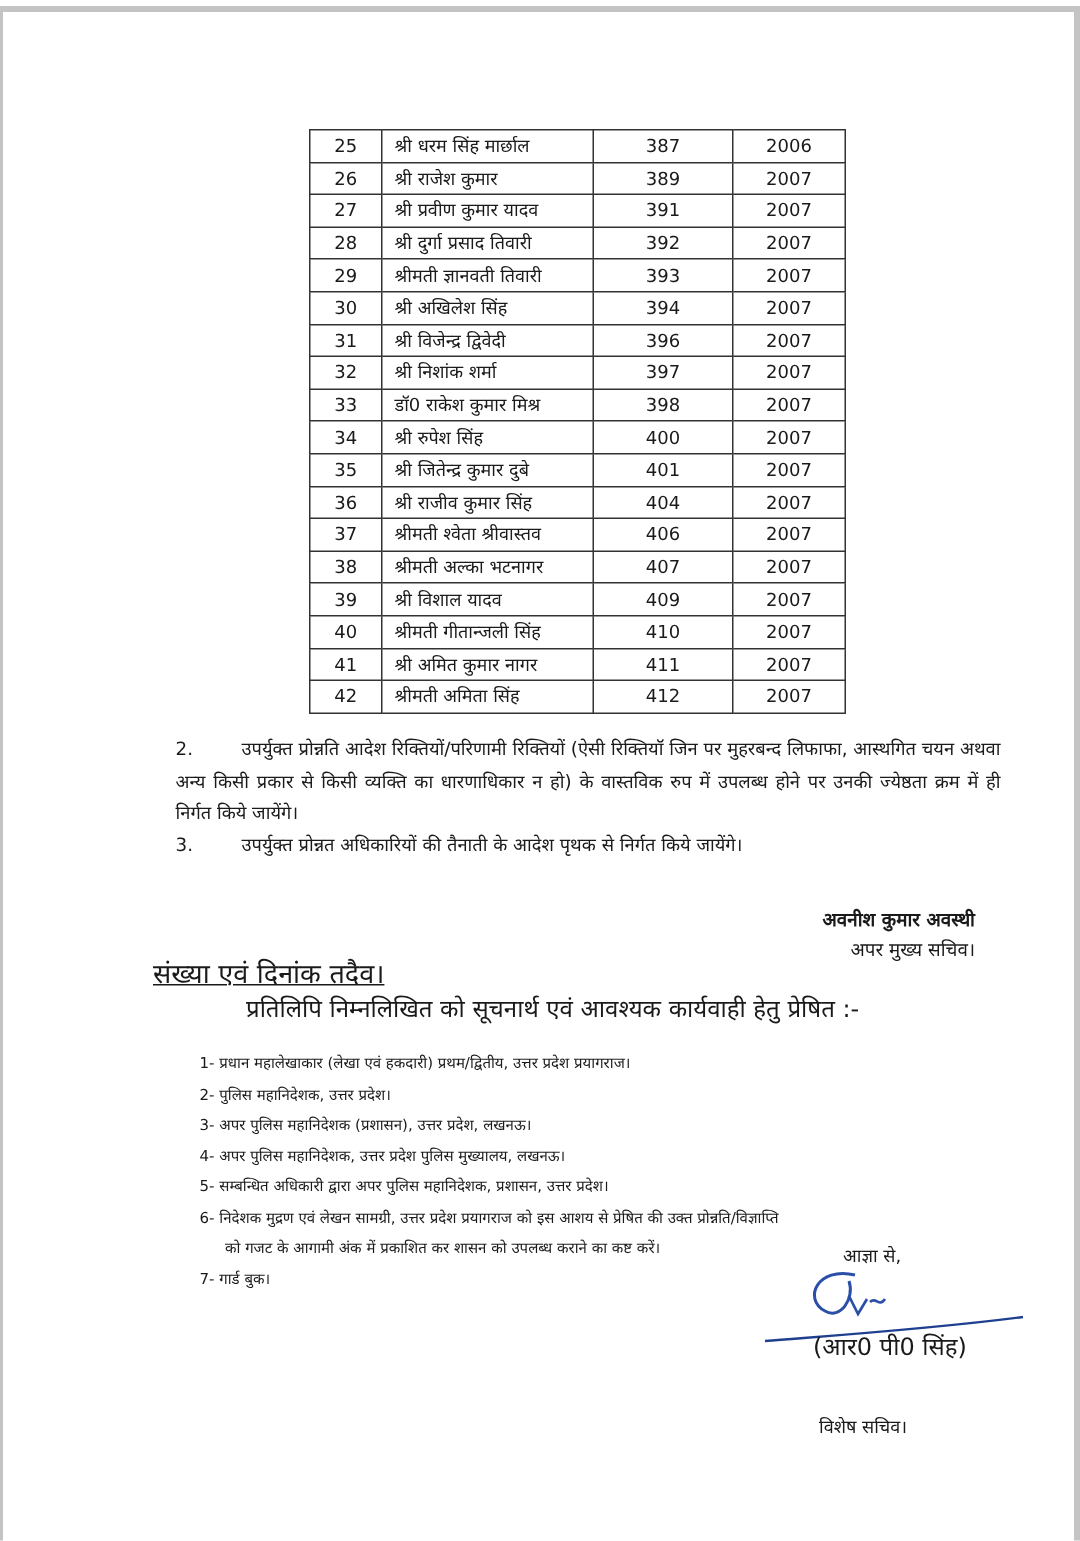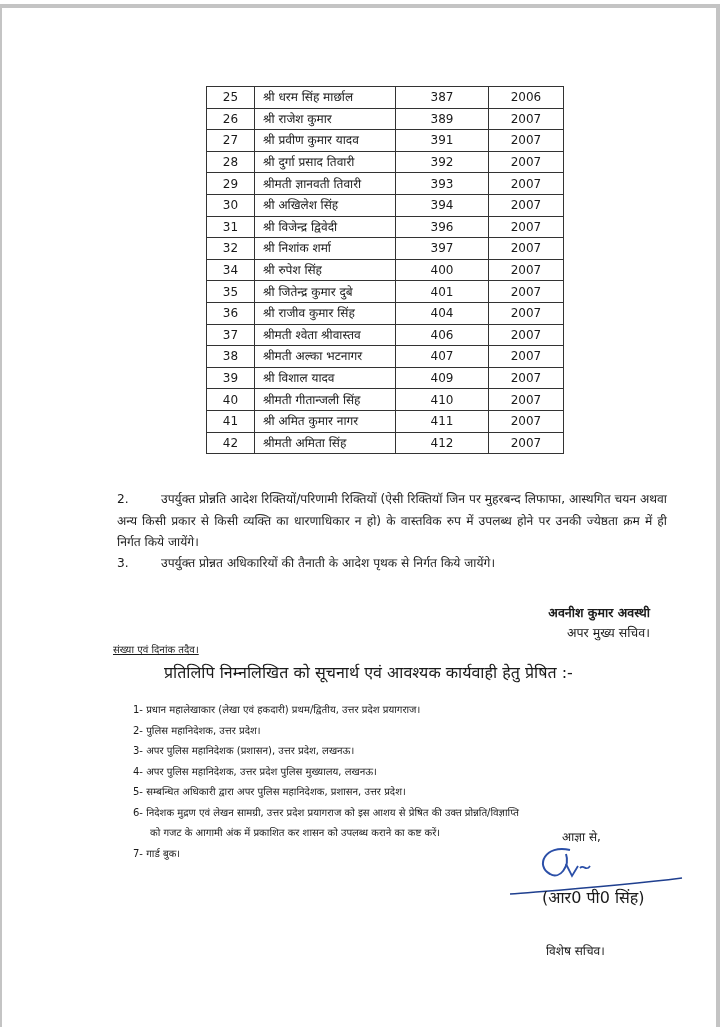--- a/index.html
+++ b/index.html
@@ -24,21 +24,21 @@
     td.c-year { width: 74px; text-align: center; }
 
     .para { position: absolute; left: 117px; width: 550px; font-size: 12.2px; line-height: 21.5px; text-align: justify; }
     .para .num { display: inline-block; width: 44px; }
     #para2 { top: 489px; }
     #para3 { top: 553px; }
 
     .sig1 { position: absolute; left: 480px; top: 603px; width: 170px; text-align: right; font-size: 12.5px; line-height: 20px; }
     .sig1 .name { font-weight: bold; }
 
-    .ref { position: absolute; left: 113px; top: 640px; font-size: 10px; line-height: 20px; text-decoration: underline; }
+    .ref { position: absolute; left: 102px; top: 640px; font-size: 18px; line-height: 20px; text-decoration: underline; }
     .intro { position: absolute; left: 164px; top: 663px; font-size: 16px; line-height: 20px; }
     ol.copies { position: absolute; left: 117px; top: 684px; margin: 16px; padding: 0; list-style: none; width: 560px; font-size: 10px; line-height: 20.5px; }
     ol.copies li .idx { display: inline; }
     ol.copies li .cont { display: block; padding-left: 17px; }
 
     .sig2 { position: absolute; left: 500px; top: 828px; width: 160px; font-size: 12px; }
     .sig2 .order { position: absolute; left: 62px; top: 0; }
     .sig2 .scribble { position: absolute; left: 0px; top: 8px; }
     .sig2 .signame { position: absolute; left: 42px; top: 58px; font-size: 16px; }
     .sig2 .desig { position: absolute; left: 46px; top: 78px; font-size: 12px; margin-top: 36px; }
@@ -91,20 +91,26 @@
       <tr>
         <td class="c-sn">31</td>
         <td class="c-name">श्री विजेन्द्र द्विवेदी</td>
         <td class="c-num">396</td>
         <td class="c-year">2007</td>
       </tr>
       <tr>
         <td class="c-sn">32</td>
         <td class="c-name">श्री निशांक शर्मा</td>
         <td class="c-num">397</td>
+        <td class="c-year">2007</td>
+      </tr>
+      <tr>
+        <td class="c-sn">33</td>
+        <td class="c-name">डॉ0 राकेश कुमार मिश्र</td>
+        <td class="c-num">398</td>
         <td class="c-year">2007</td>
       </tr>
       <tr>
         <td class="c-sn">34</td>
         <td class="c-name">श्री रुपेश सिंह</td>
         <td class="c-num">400</td>
         <td class="c-year">2007</td>
       </tr>
       <tr>
         <td class="c-sn">35</td>

